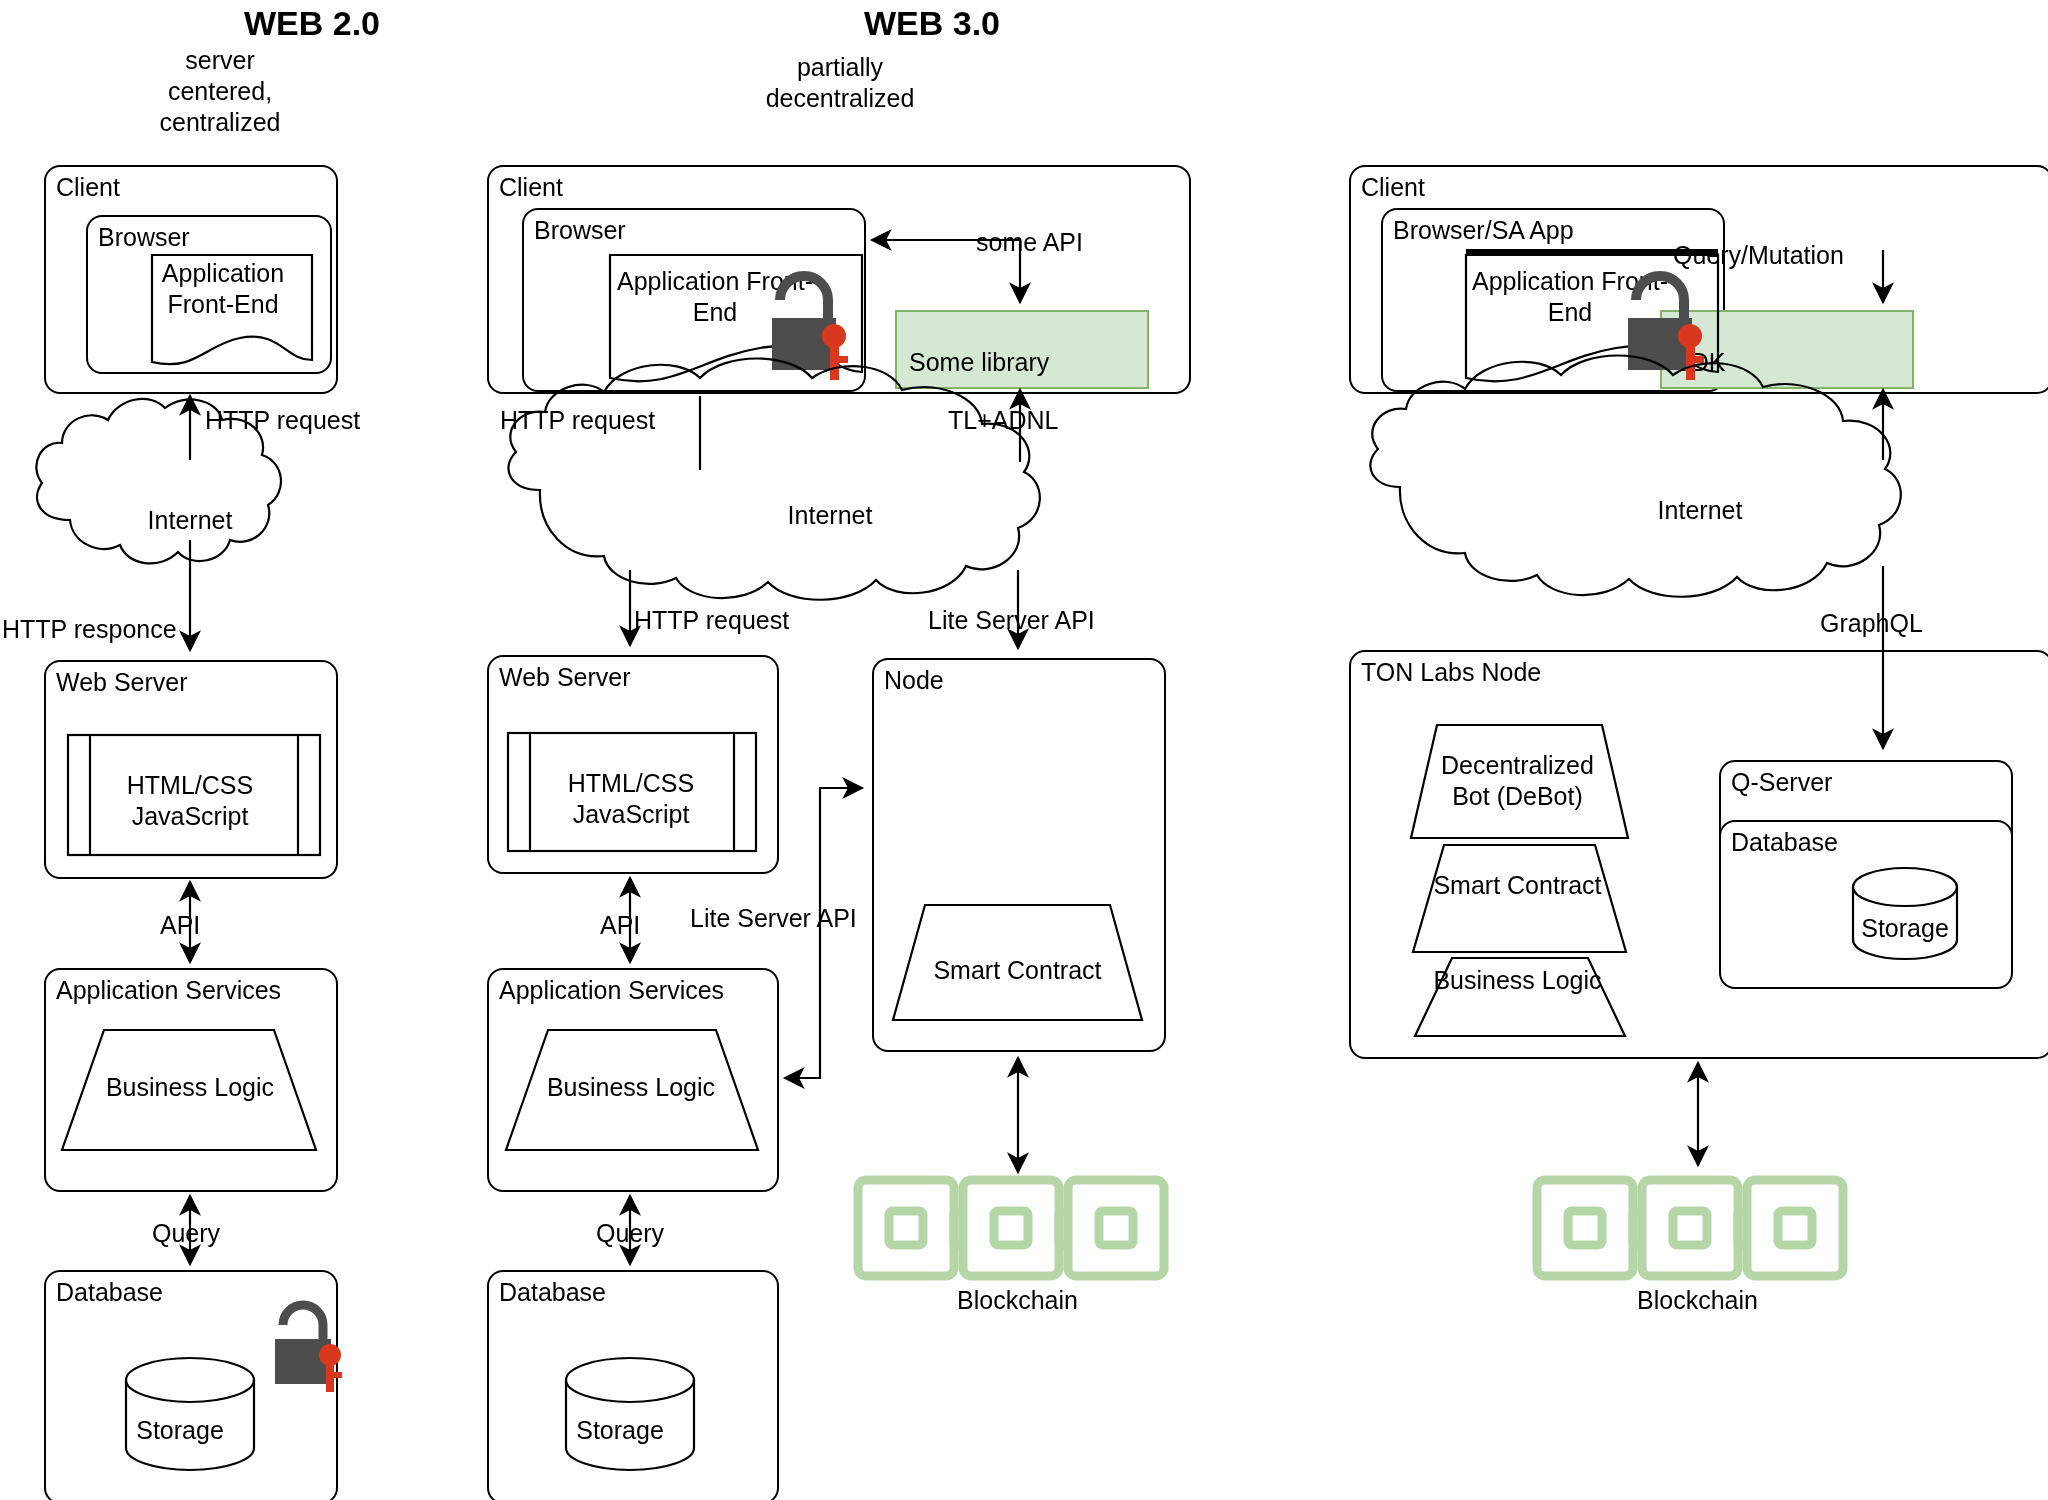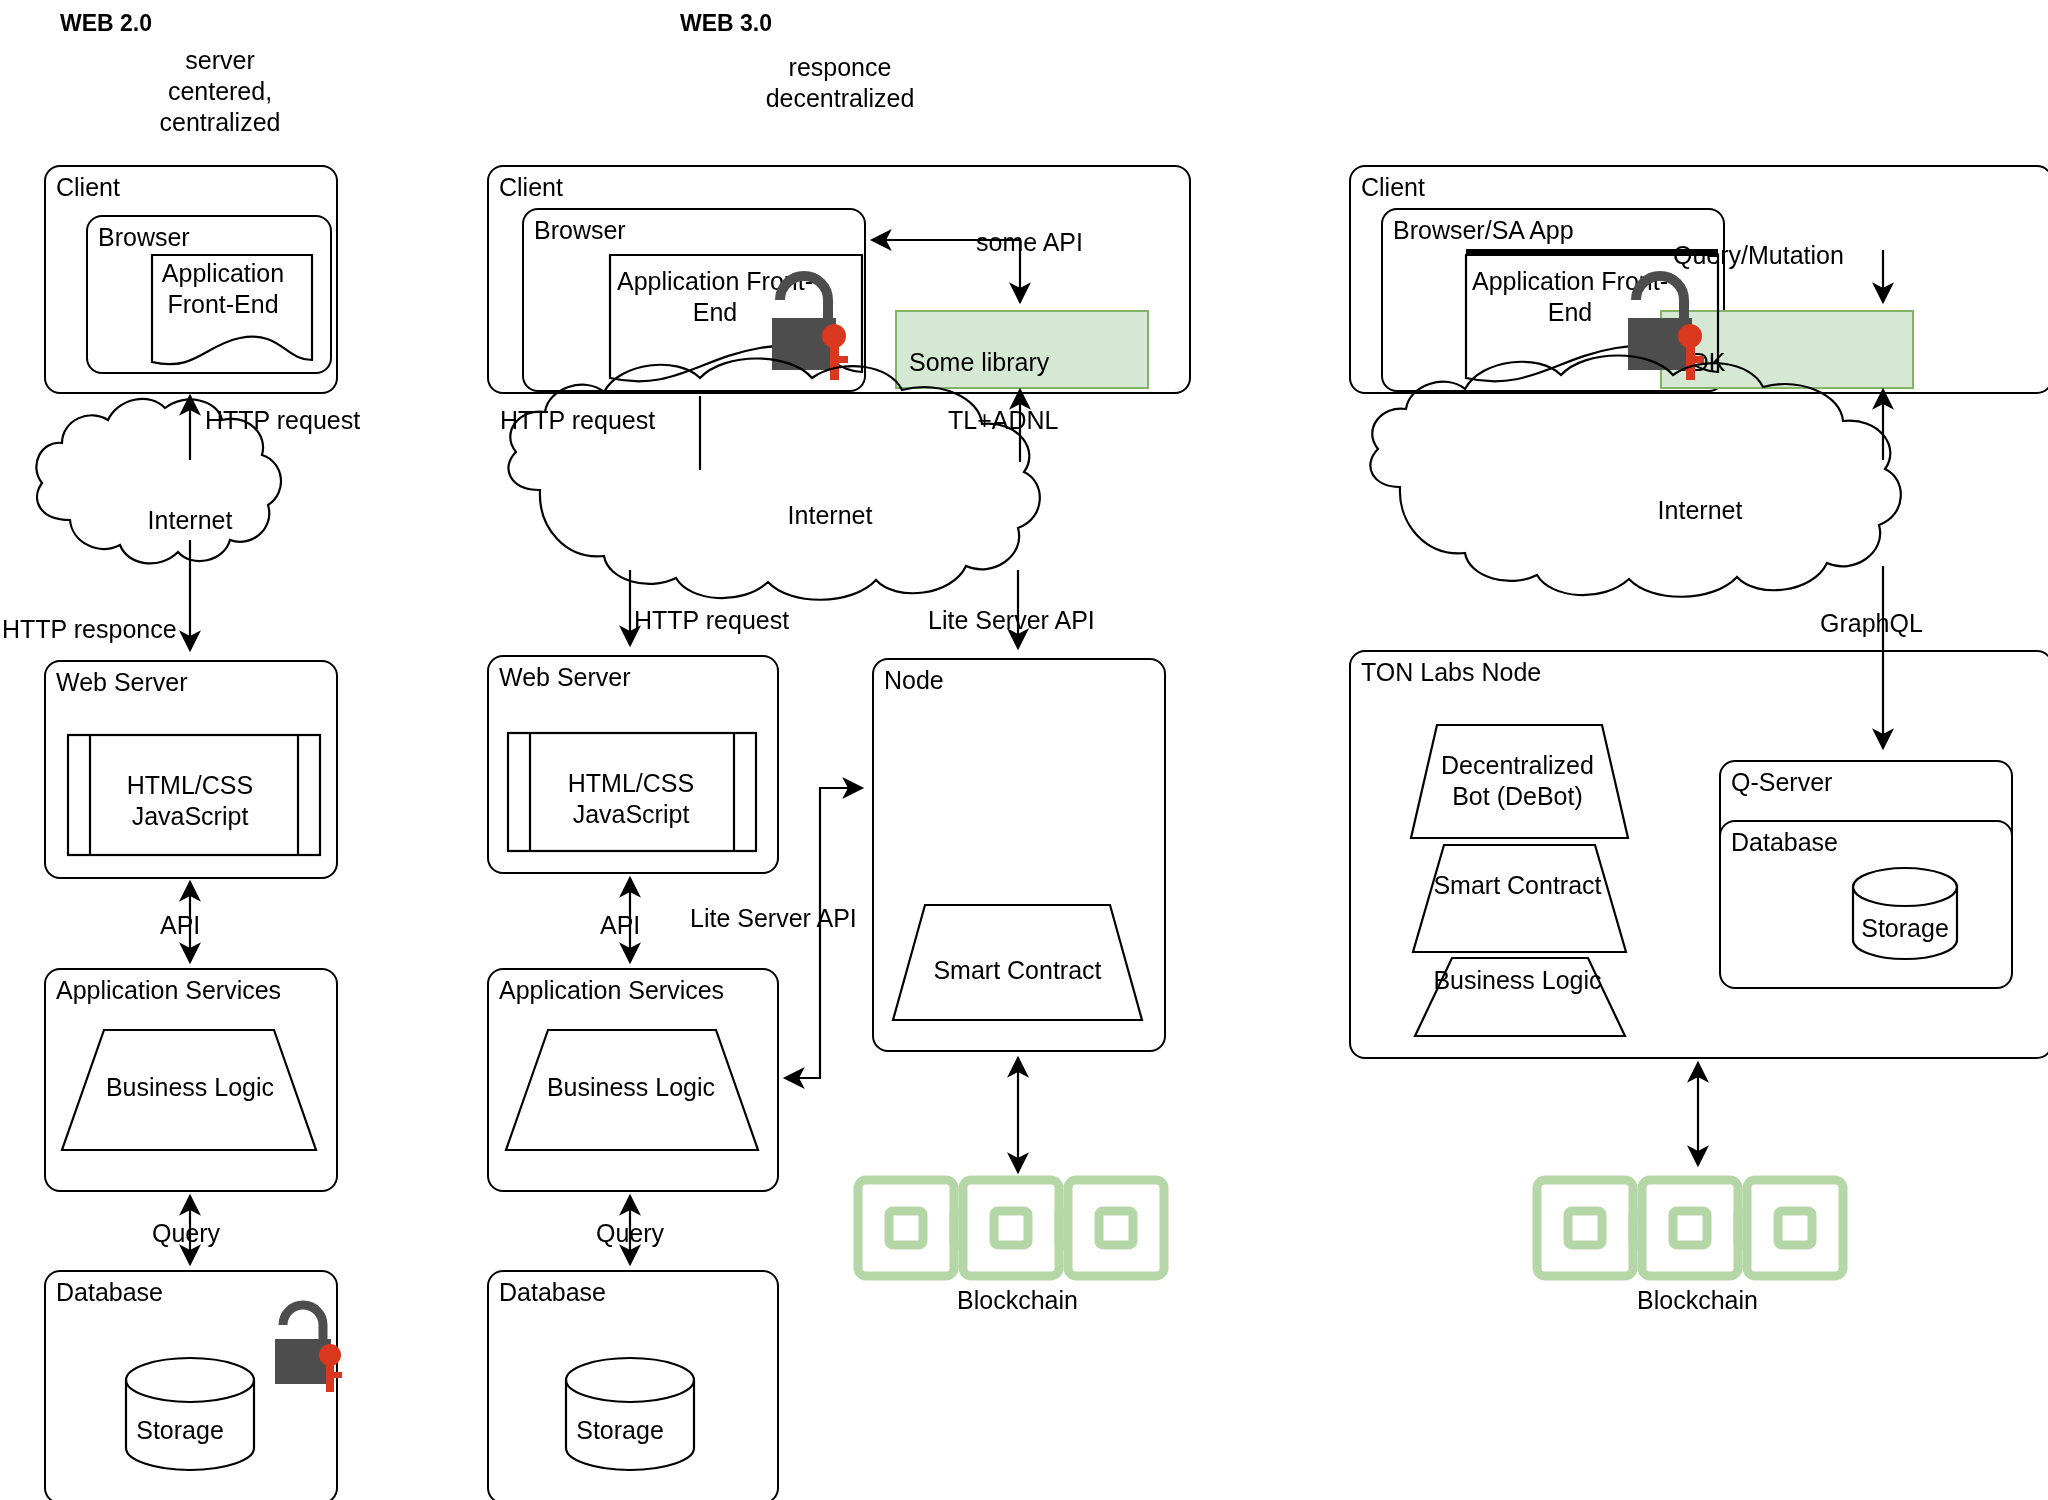--- a/index.html
+++ b/index.html
@@ -2,41 +2,41 @@
 <html><head>
 <meta charset="utf-8">
 <style>
   html,body{margin:0;padding:0;background:#fff;}
   body{width:2048px;height:1500px;position:relative;
        font-family:"Liberation Sans","DejaVu Sans",sans-serif;color:#000;}
   .stage{position:absolute;inset:0;width:2048px;height:1500px;overflow:hidden;}
   svg.layer{position:absolute;left:0;top:0;width:2048px;height:1500px;pointer-events:none;}
   .lbl{position:absolute;font-size:25px;line-height:31px;color:#000;white-space:pre;}
   .lbl.ctr{text-align:center;}
-  .hdr-main{font-size:23px;font-weight:bold;text-align:left;}
+  .hdr-main{font-size:34px;font-weight:bold;text-align:right;}
   .hdr-sub{font-size:25px;line-height:31px;text-align:center;}
   .box{position:absolute;border:2.2px solid #000;background:transparent;}
   .box.r{border-radius:16px;}
   .box-title{position:absolute;left:10px;top:6px;font-size:25px;line-height:29px;}
   .green-fill{background:#d5e8d4;border:2px solid #82b366;}
   .green-out{border:2px solid #29a329;border-radius:18px;background:#fff;}
   .lbl-in{position:absolute;left:12px;font-size:25px;}
 </style>
 </head>
 <body>
 
 <div class="stage">
 
   <div class="lbl hdr-main" style="left:60px;top:8px;width:320px;">WEB 2.0</div>
   <div class="lbl hdr-sub" style="left: 60px; top: 45px; width: 320px; white-space: pre-line;">server
 centered,
 centralized</div>
 
   <div class="lbl hdr-main" style="left:680px;top:8px;width:320px;">WEB 3.0</div>
-  <div class="lbl hdr-sub" style="left: 680px; top: 52px; width: 320px; white-space: pre-line;">responce
+  <div class="lbl hdr-sub" style="left: 680px; top: 52px; width: 320px; white-space: pre-line;">partially
 decentralized</div>
 
 
   <div class="box r" style="left:44px;top:165px;width:290px;height:225px;">
     <div class="box-title">Client</div>
   </div>
   <div class="box r" style="left:86px;top:215px;width:242px;height:155px;">
     <div class="box-title">Browser</div>
   </div>
 

